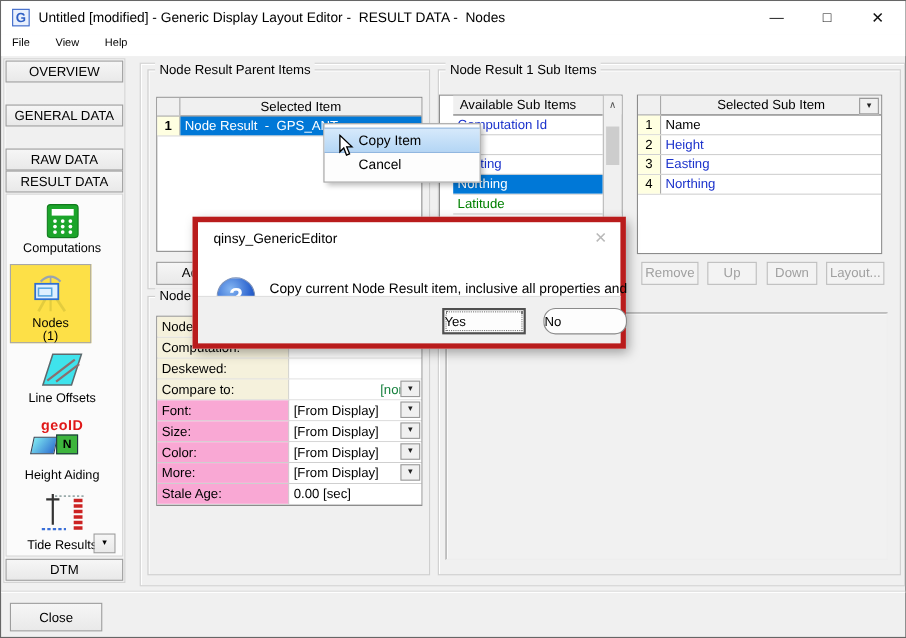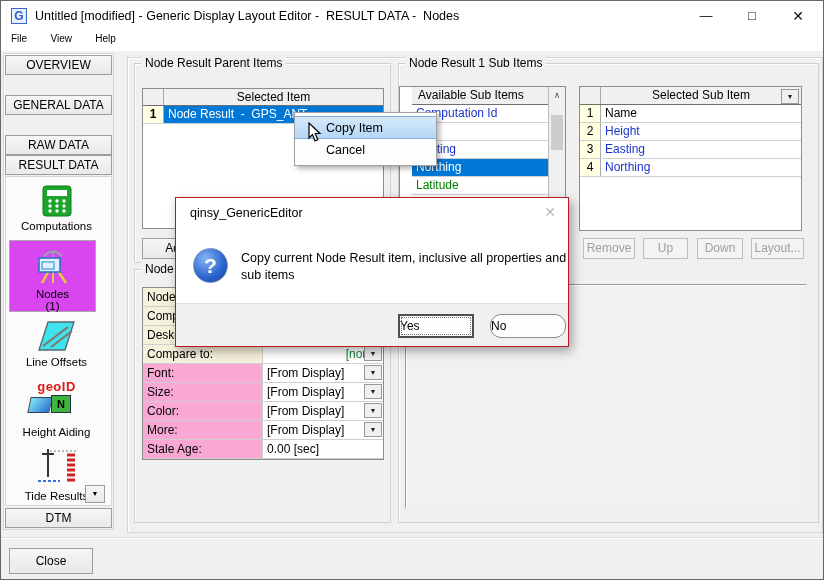--- a/index.html
+++ b/index.html
@@ -37,21 +37,21 @@
   .dd-btn{position:absolute;right:1px;top:1px;width:18px;height:15px;background:#f0f0f0;border:1px solid #999;
           font-size:7px;line-height:13px;text-align:center;color:#222;}
 
   
   #sidebar-box{left:2px;top:52px;width:111px;height:477px;}
   .side-btn{left:4px;width:107px;height:20px;line-height:18px;}
   #icon-panel{position:absolute;left:4px;top:175px;width:107px;height:330px;background:#fbfbfb;
               border:1px solid #d6d6d6;}
   .side-item{position:absolute;left:6px;width:99px;text-align:center;font-size:11.5px;color:#000;}
   .side-item .ilabel{display:block;margin-top:3px;line-height:12px;}
-  #item-nodes{border:1px solid #a8a8a8;background:#d946ef;left:8px;width:87px;}
+  #item-nodes{border:1px solid #a8a8a8;background:#fde047;left:8px;width:74px;}
 
   
   #main-panel{left:126px;top:56px;width:696px;height:476px;}
 
   
   #prop-grid{position:absolute;left:141px;top:286px;width:242px;background:#fff;border:1px solid #8c8c8c;}
   .prow{display:flex;height:19px;border-bottom:1px solid #cfcfcf;position:relative;}
   .plabel{flex:0 0 120px;border-right:1px solid #cfcfcf;padding:2px 4px;line-height:15px;}
   .pvalue{flex:1;padding:2px 4px;line-height:15px;background:#fff;position:relative;}
   .bg-y .plabel{background:#f5f1dc;} .bg-b .plabel{background:#f9a8d4;}
@@ -63,21 +63,21 @@
   .sthumb{position:absolute;left:2px;top:28px;width:12px;height:35px;background:#cdcdcd;}
 
   
   #context-menu{position:absolute;left:293px;top:111px;width:143px;height:54px;background:#fdfdfd;
                 border:1px solid #a0a0a0;box-shadow:3px 3px 5px rgba(0,0,0,.28);z-index:50;padding-top:3px;}
   .cm-item{height:23px;line-height:23px;padding-left:31px;font-size:12.5px;position:relative;}
   .cm-item.hl{background:linear-gradient(#d6e9fb,#b4d6f5);border-top:1px solid #86b0dd;border-bottom:1px solid #86b0dd;}
   #cursor{position:absolute;left:13px;top:9px;z-index:70;}
 
   
-  #dialog{position:absolute;left:174px;top:196px;width:394px;height:150px;background:#fff;border:1px solid #b91c1c;
+  #dialog{position:absolute;left:174px;top:196px;width:394px;height:120px;background:#fff;border:5px solid #b91c1c;
           box-shadow:3px 4px 10px rgba(0,0,0,.35);z-index:60;}
   #dlg-title{position:absolute;left:14px;top:8px;font-size:12.5px;}
   #dlg-x{position:absolute;right:12px;top:6px;color:#b9b9b9;font-size:14px;}
   #dlg-icon{position:absolute;left:17px;top:50px;width:35px;height:35px;border-radius:50%;
             background:radial-gradient(circle at 35% 30%,#85b6f2,#2a62ce 60%,#173f93);
             border:1px solid #7d92b8;color:#fff;font-weight:bold;font-size:21px;text-align:center;line-height:34px;}
   #dlg-msg{position:absolute;left:65px;top:52px;font-size:12.5px;line-height:17px;}
   #dlg-msg span{display:block;white-space:nowrap;}
   #dlg-strip{position:absolute;left:0;bottom:0;width:100%;height:43px;background:#f0f0f0;border-top:1px solid #dfdfdf;}
   .dlg-btn{position:absolute;top:10px;width:76px;height:24px;line-height:22px;background:#fdfdfd;border:1px solid #8a8a8a;text-align:left;}

